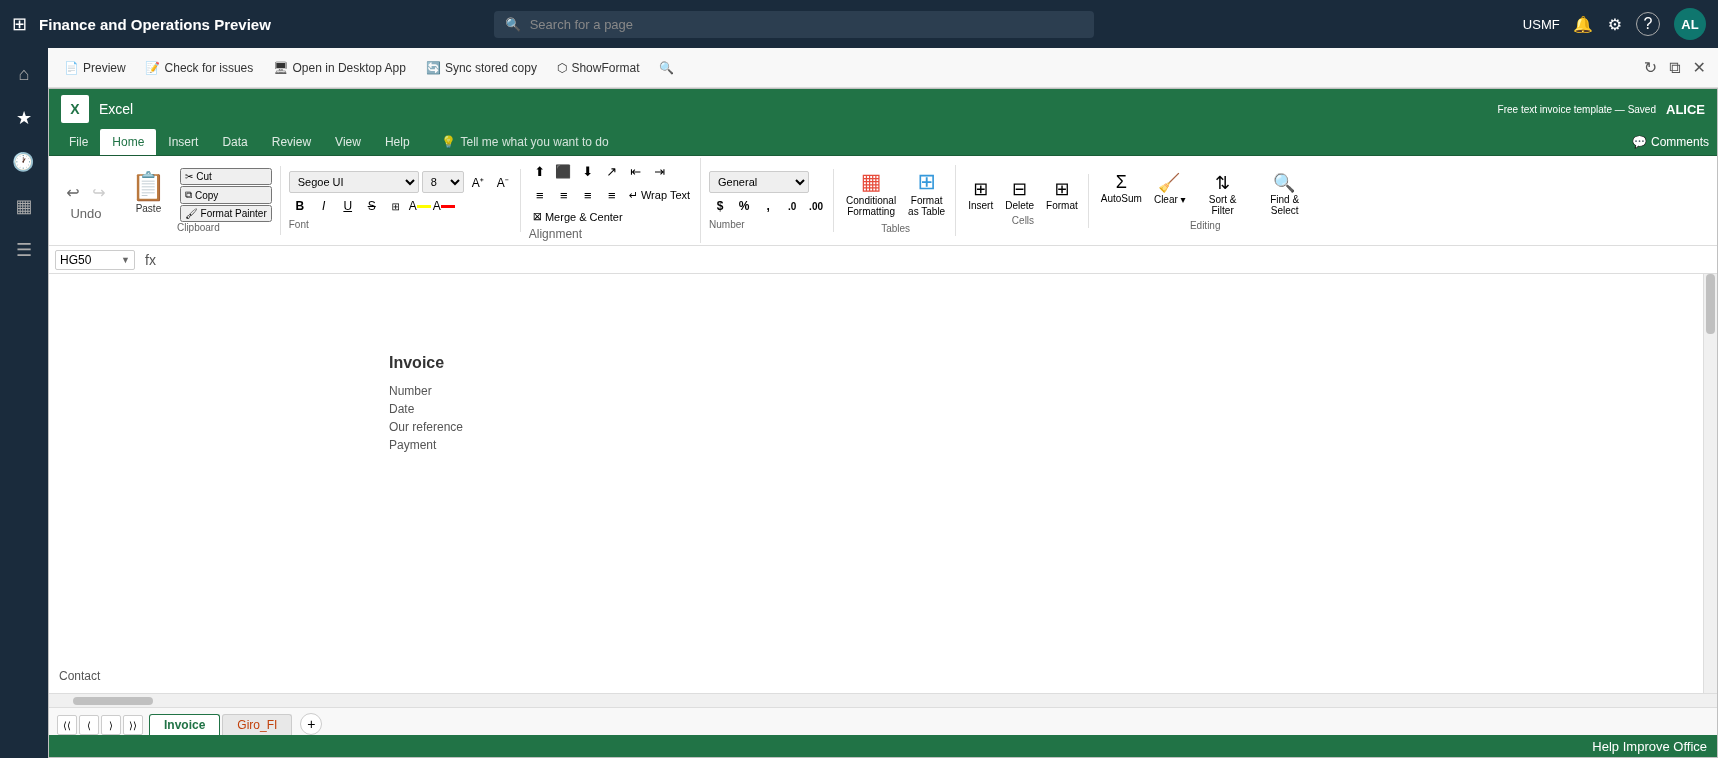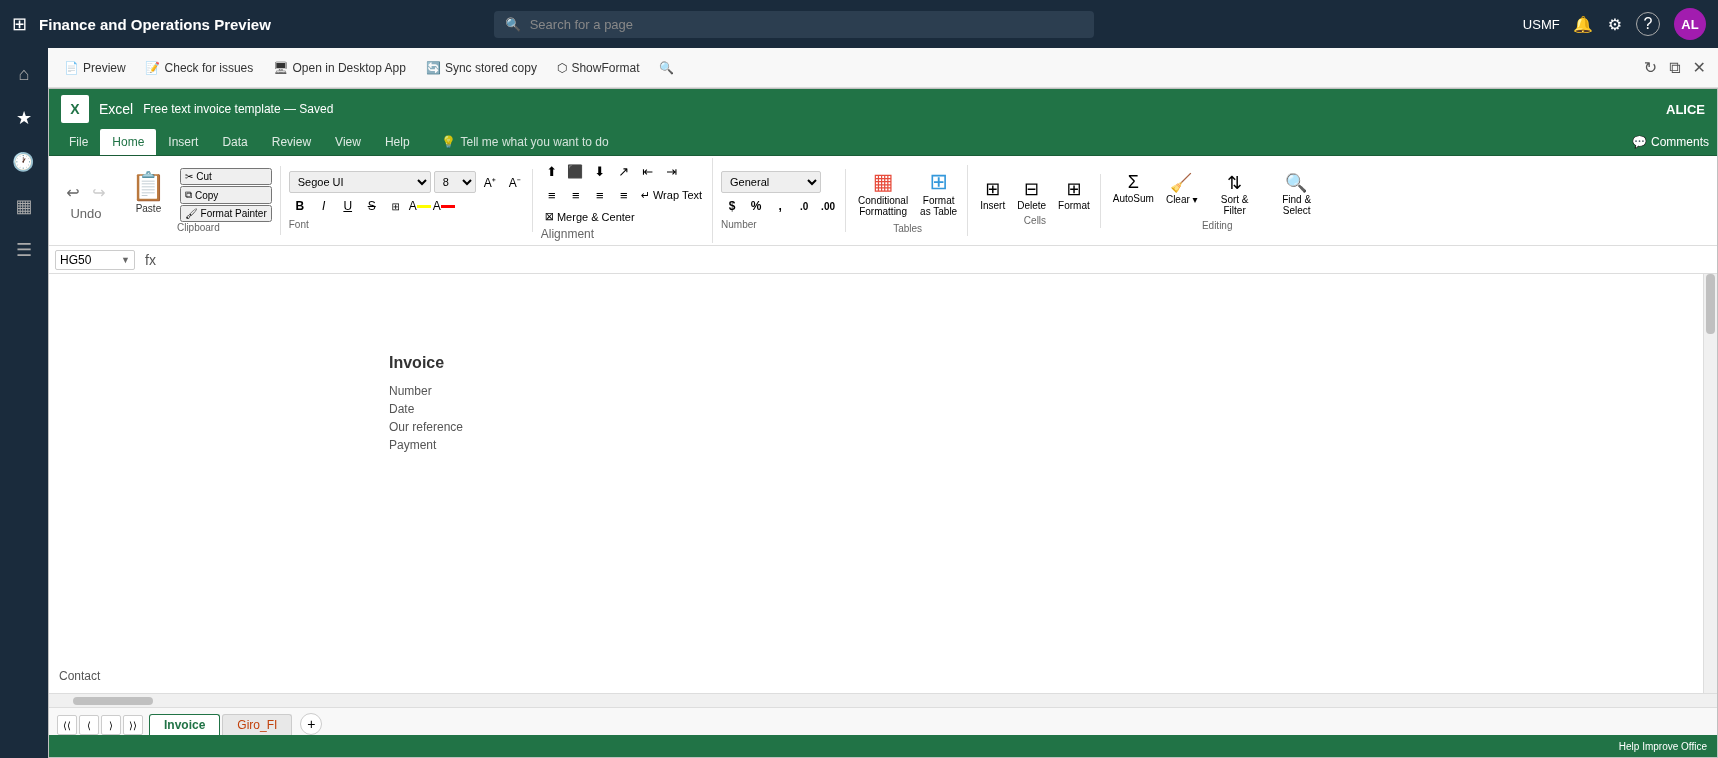--- a/index.html
+++ b/index.html
@@ -27,21 +27,21 @@
       display: flex;
       align-items: center;
       padding: 6px 12px;
       gap: 8px;
       color: #aaa;
       font-size: 13px;
     }
     .top-bar-right { display: flex; align-items: center; gap: 14px; margin-left: auto; color: white; font-size: 13px; text-align: right; }
     .user-avatar {
       width: 32px; height: 32px; border-radius: 50%;
-      background: #a21caf; color: white; display: flex; align-items: center; justify-content: center;
+      background: #0f766e; color: white; display: flex; align-items: center; justify-content: center;
       font-weight: bold; font-size: 13px;
     }
 
     
     .command-bar {
       background: #f8f8f8;
       border-bottom: 1px solid #ddd;
       height: 40px;
       display: flex;
       align-items: center;
@@ -78,21 +78,21 @@
     .excel-logo {
       background: white;
       color: #217346;
       font-weight: bold;
       font-size: 14px;
       width: 28px; height: 28px;
       display: flex; align-items: center; justify-content: center;
       border-radius: 2px;
     }
     .excel-app-name { font-size: 14px; color: white; }
-    .excel-doc-title { flex: 1; text-align: left; font-size: 12px; font-weight: normal; color: white; }
+    .excel-doc-title { flex: 1; text-align: right; font-size: 10px; font-weight: normal; color: white; }
     .excel-user { margin-left: auto; color: white; font-size: 13px; font-weight: 600; }
 
     
     .ribbon-tabs {
       display: flex;
       align-items: center;
       background: #217346;
       padding: 0 8px;
       border-bottom: 1px solid #1a5c37;
     }
@@ -134,21 +134,21 @@
     .paste-btn { display: flex; flex-direction: column; align-items: center; padding: 2px 6px; cursor: pointer; border-radius: 2px; }
     .paste-icon { font-size: 28px; color: #555; }
     .paste-label { font-size: 10px; color: #333; }
     .clipboard-items { display: flex; flex-direction: column; gap: 1px; margin-left: 4px; }
     .clipboard-item { font-size: 10px; display: flex; align-items: center; gap: 3px; cursor: pointer; padding: 1px 3px; }
 
     
     .font-group { display: flex; flex-direction: column; gap: 2px; padding: 2px 6px; border-right: 1px solid #e0e0e0; }
     .font-row1 { display: flex; align-items: center; gap: 3px; }
     .font-row2 { display: flex; align-items: center; gap: 2px; }
-    .font-select { font-size: 11px; padding: 1px 4px; border: 1px solid #ccc; border-radius: 2px; height: 22px; width: 142px; }
+    .font-select { font-size: 11px; padding: 1px 4px; border: 1px solid #ccc; border-radius: 2px; height: 22px; width: 130px; }
     .font-size-select { font-size: 11px; padding: 1px 4px; border: 1px solid #ccc; border-radius: 2px; height: 22px; width: 42px; }
     .font-btn { width: 22px; height: 22px; display: flex; align-items: center; justify-content: center; border: none; background: transparent; cursor: pointer; font-size: 12px; border-radius: 2px; }
     .font-btn.bold { font-weight: bold; }
     .font-btn.italic { font-style: italic; }
     .font-btn.underline { text-decoration: underline; }
 
     
     .align-group { display: flex; flex-direction: column; gap: 2px; padding: 2px 6px; border-right: 1px solid #e0e0e0; }
     .align-row { display: flex; align-items: center; gap: 2px; }
     .align-btn { width: 22px; height: 22px; display: flex; align-items: center; justify-content: center; border: none; background: transparent; cursor: pointer; font-size: 13px; border-radius: 2px; }
@@ -260,21 +260,21 @@
     }
 
     
     .status-bar {
       background: #217346;
       color: white;
       height: 22px;
       display: flex;
       align-items: center;
       padding: 0 10px;
-      font-size: 10px;
+      font-size: 13px;
       justify-content: flex-end;
     }
 
     .left-sidebar {
       width: 48px;
       background: #1a2b3c;
       display: flex;
       flex-direction: column;
       align-items: center;
       padding: 8px 0;

